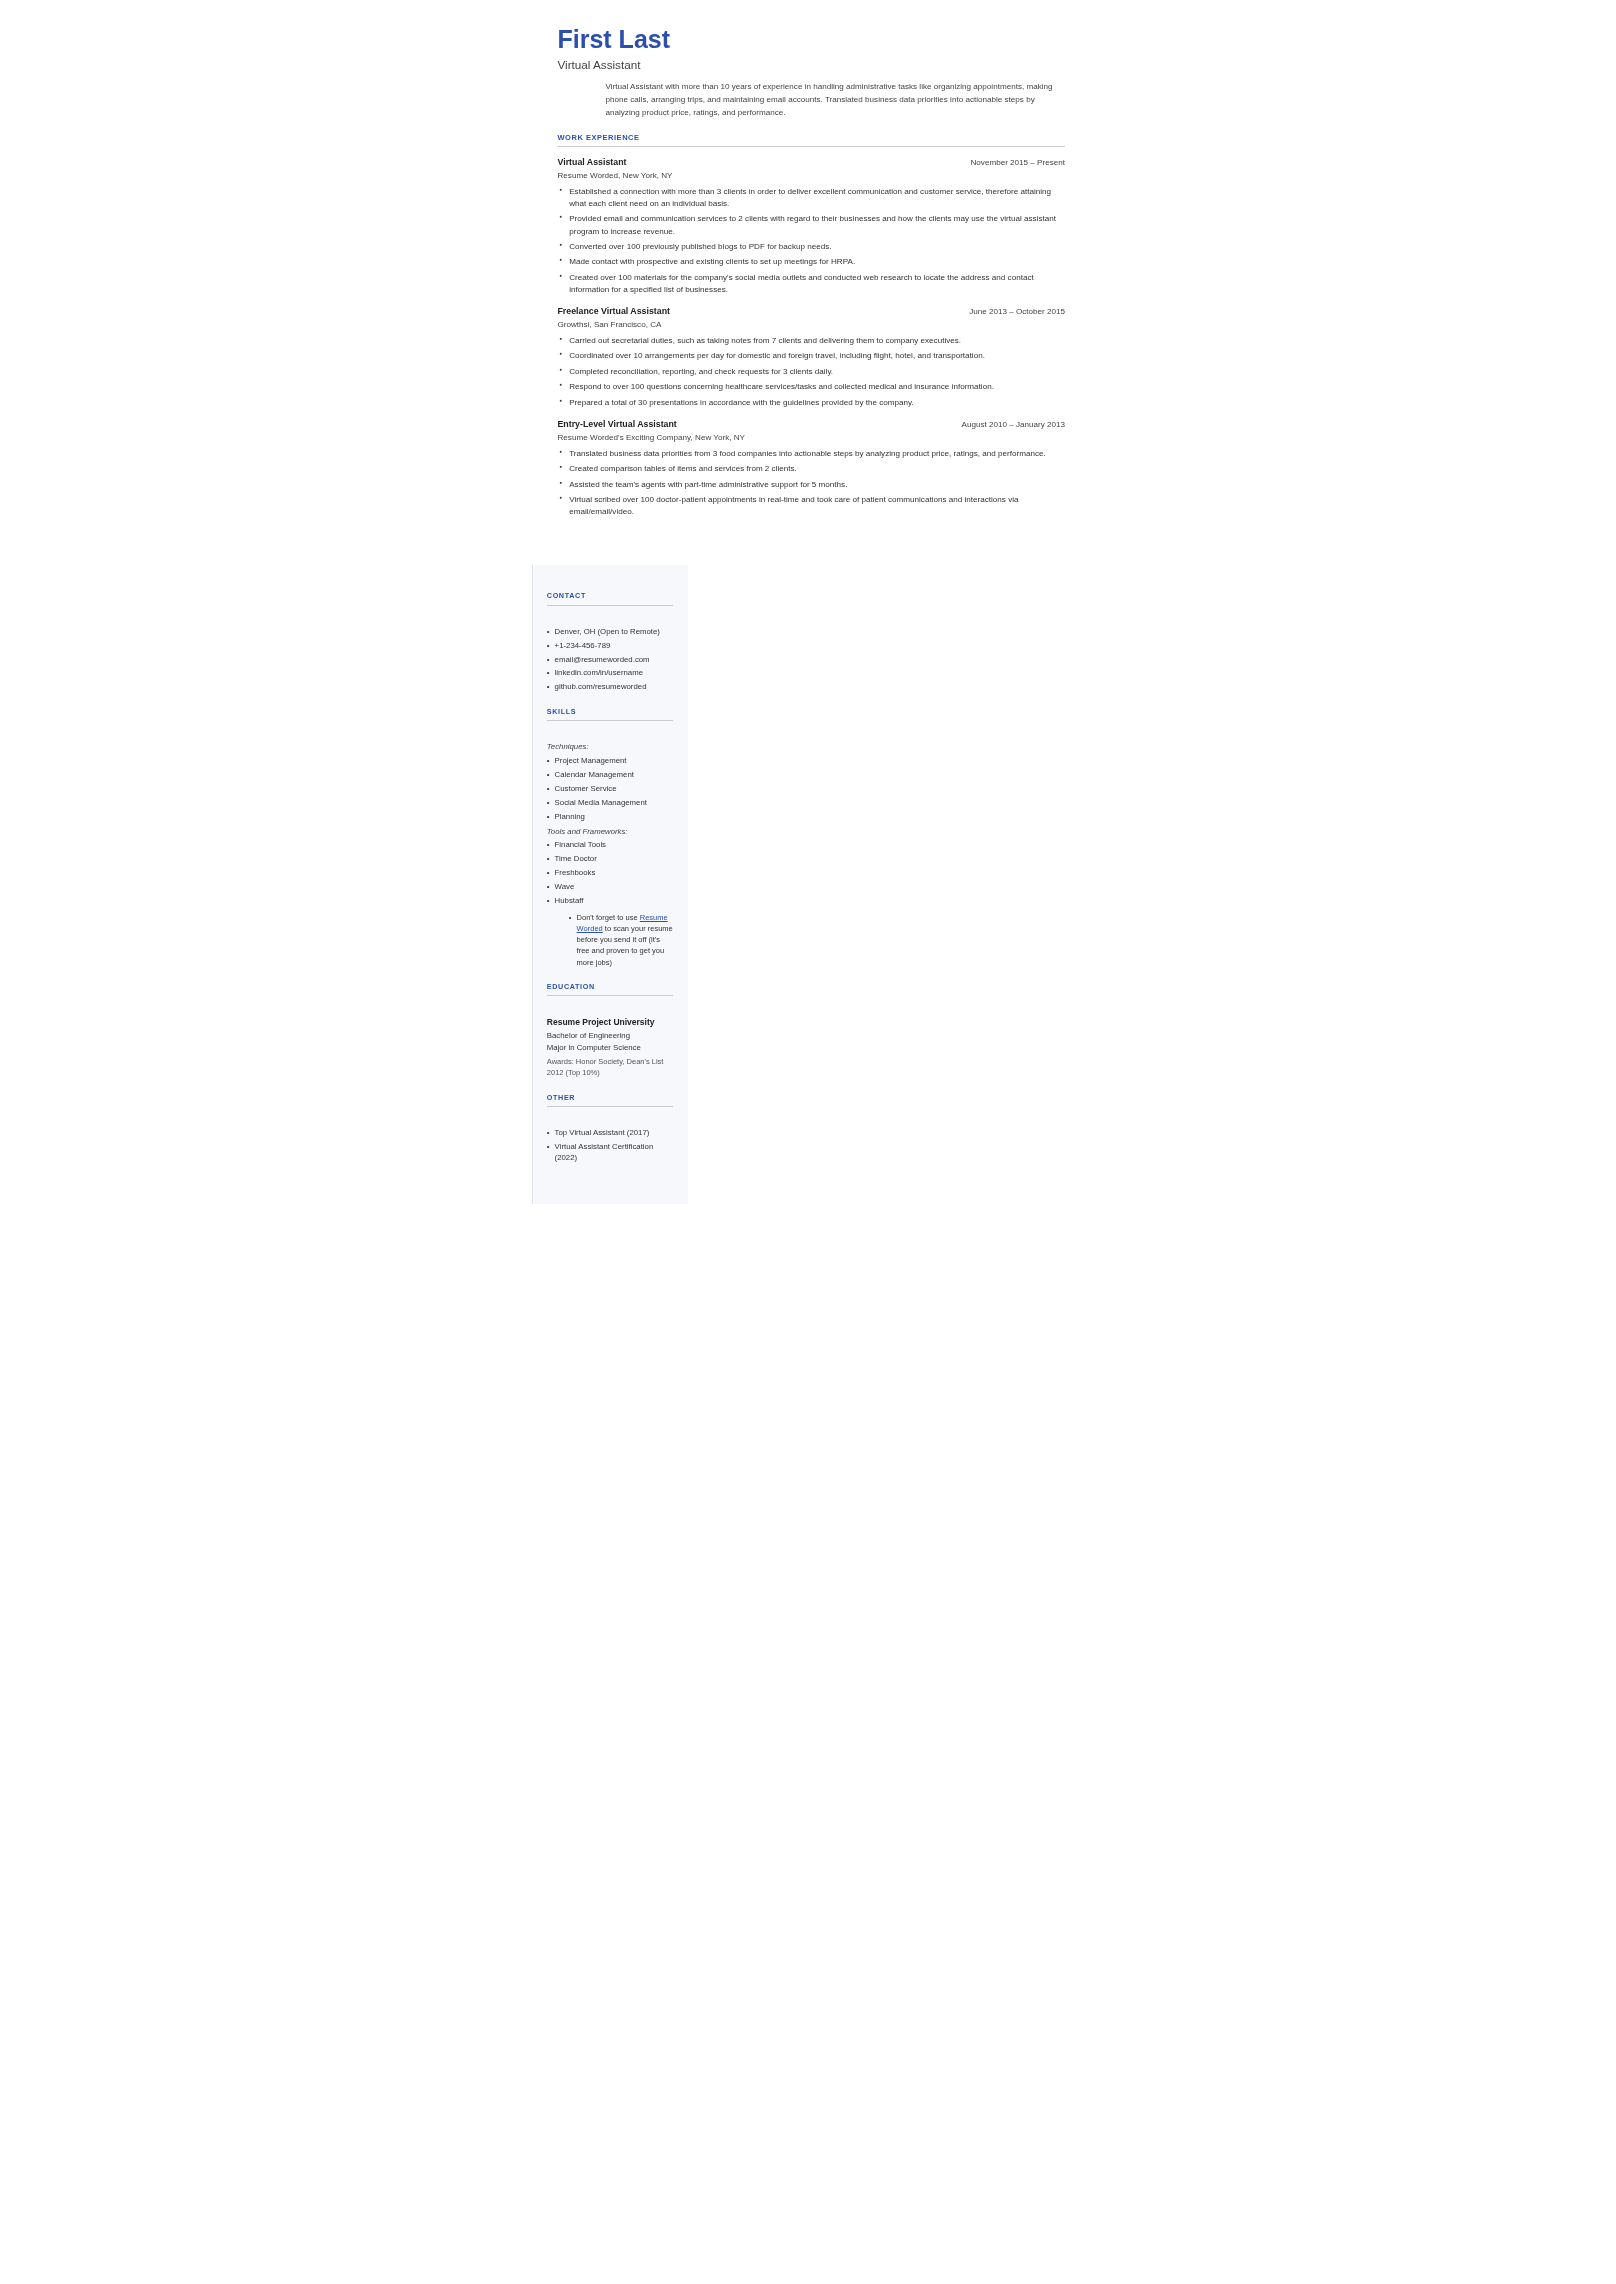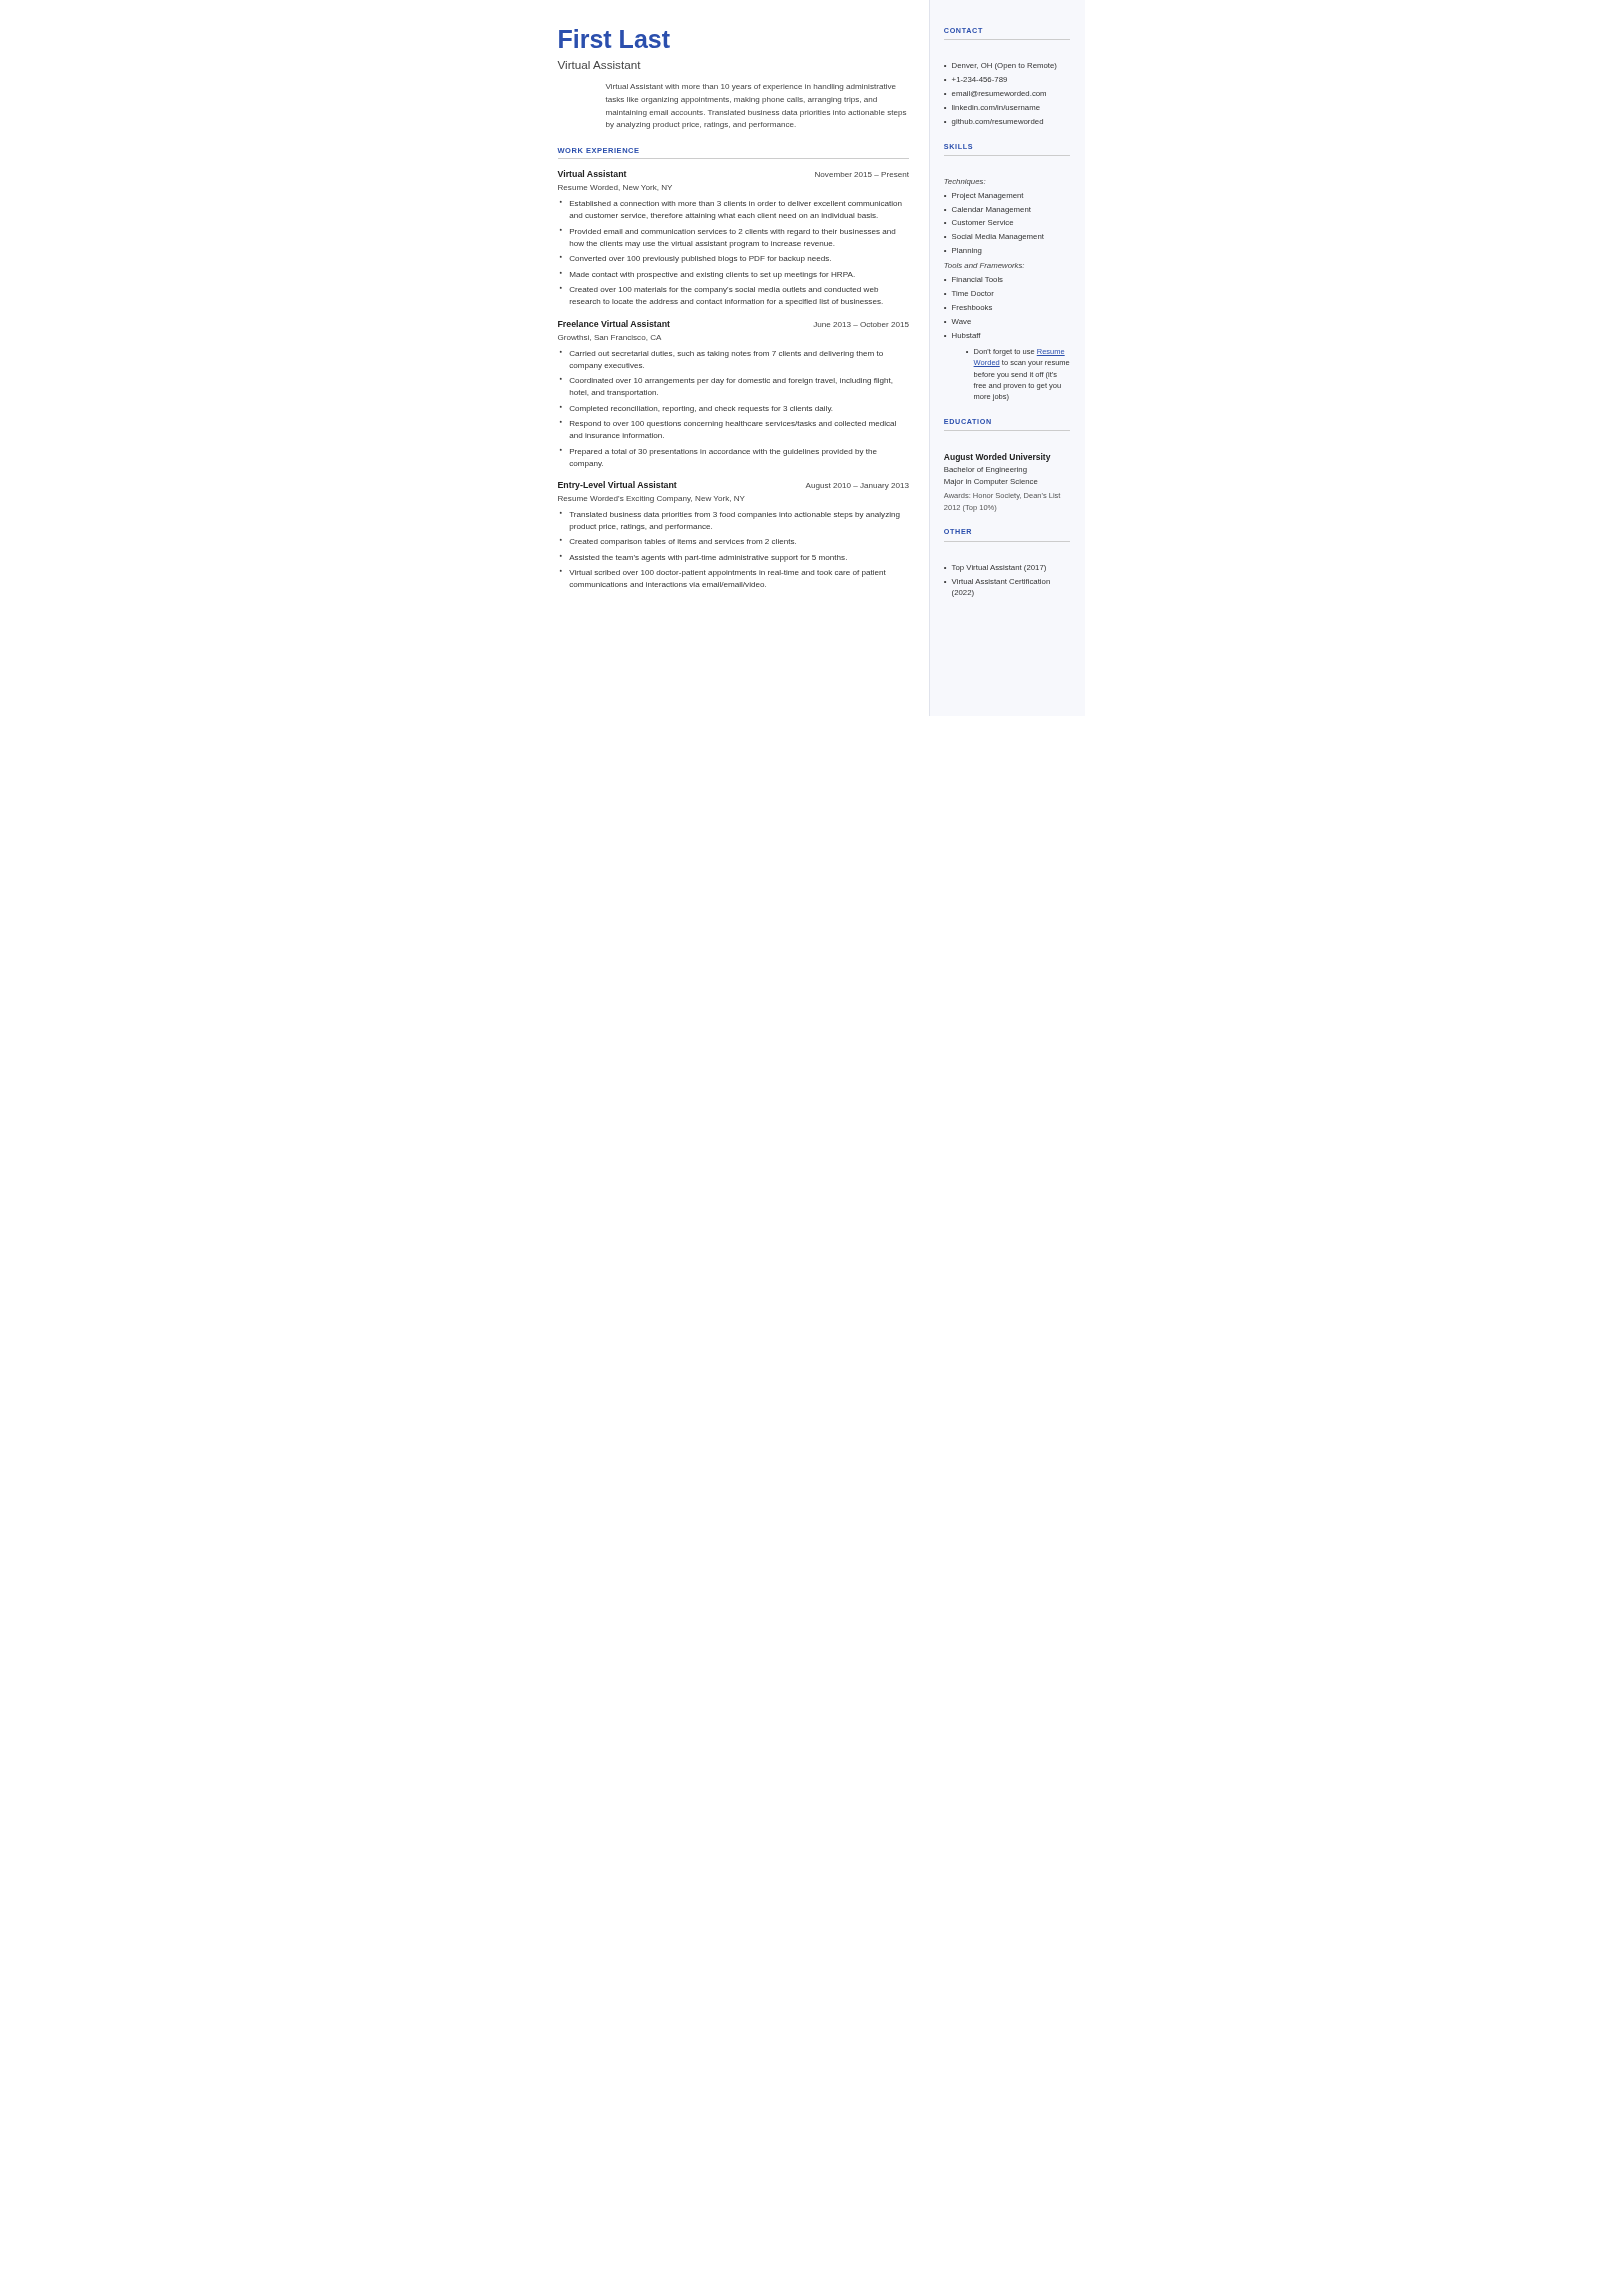--- a/index.html
+++ b/index.html
@@ -9,20 +9,21 @@
       color: #333;
       font-size: 8.5px;
       line-height: 1.5;
     }
     .page {
       width: 553px;
       min-height: 716px;
       margin: 0 auto;
       background: #fff;
       display: flex;
+      flex-direction: column;
       padding: 0;
     }
     
     .left-col {
       flex: 1 1 0;
       padding: 26px 19.5px 26px 26px;
       min-width: 0;
     }
     .name {
       font-size: 25px;
@@ -273,21 +274,21 @@
         <li>Wave</li>
         <li>Hubstaff</li>
       </ul>
       <div class="side-note">
         <span>Don't forget to use </span><a href="#"><span>Resume Worded</span></a><span> to scan your resume before you send it off (it's free and proven to get you more jobs)</span>
       </div>
     </div>
 
     <div class="side-section">
       <div class="side-section-title">EDUCATION</div>
-      <div class="edu-school">August Worded University</div>
+      <div class="edu-school">Resume Project University</div>
       <div class="edu-degree">Bachelor of Engineering</div>
       <div class="edu-major">Major in Computer Science</div>
       <div class="edu-awards">Awards: Honor Society, Dean's List 2012 (Top 10%)</div>
     </div>
 
     <div class="side-section">
       <div class="side-section-title">OTHER</div>
       <ul class="side-list">
         <li>Top Virtual Assistant (2017)</li>
         <li>Virtual Assistant Certification (2022)</li>

